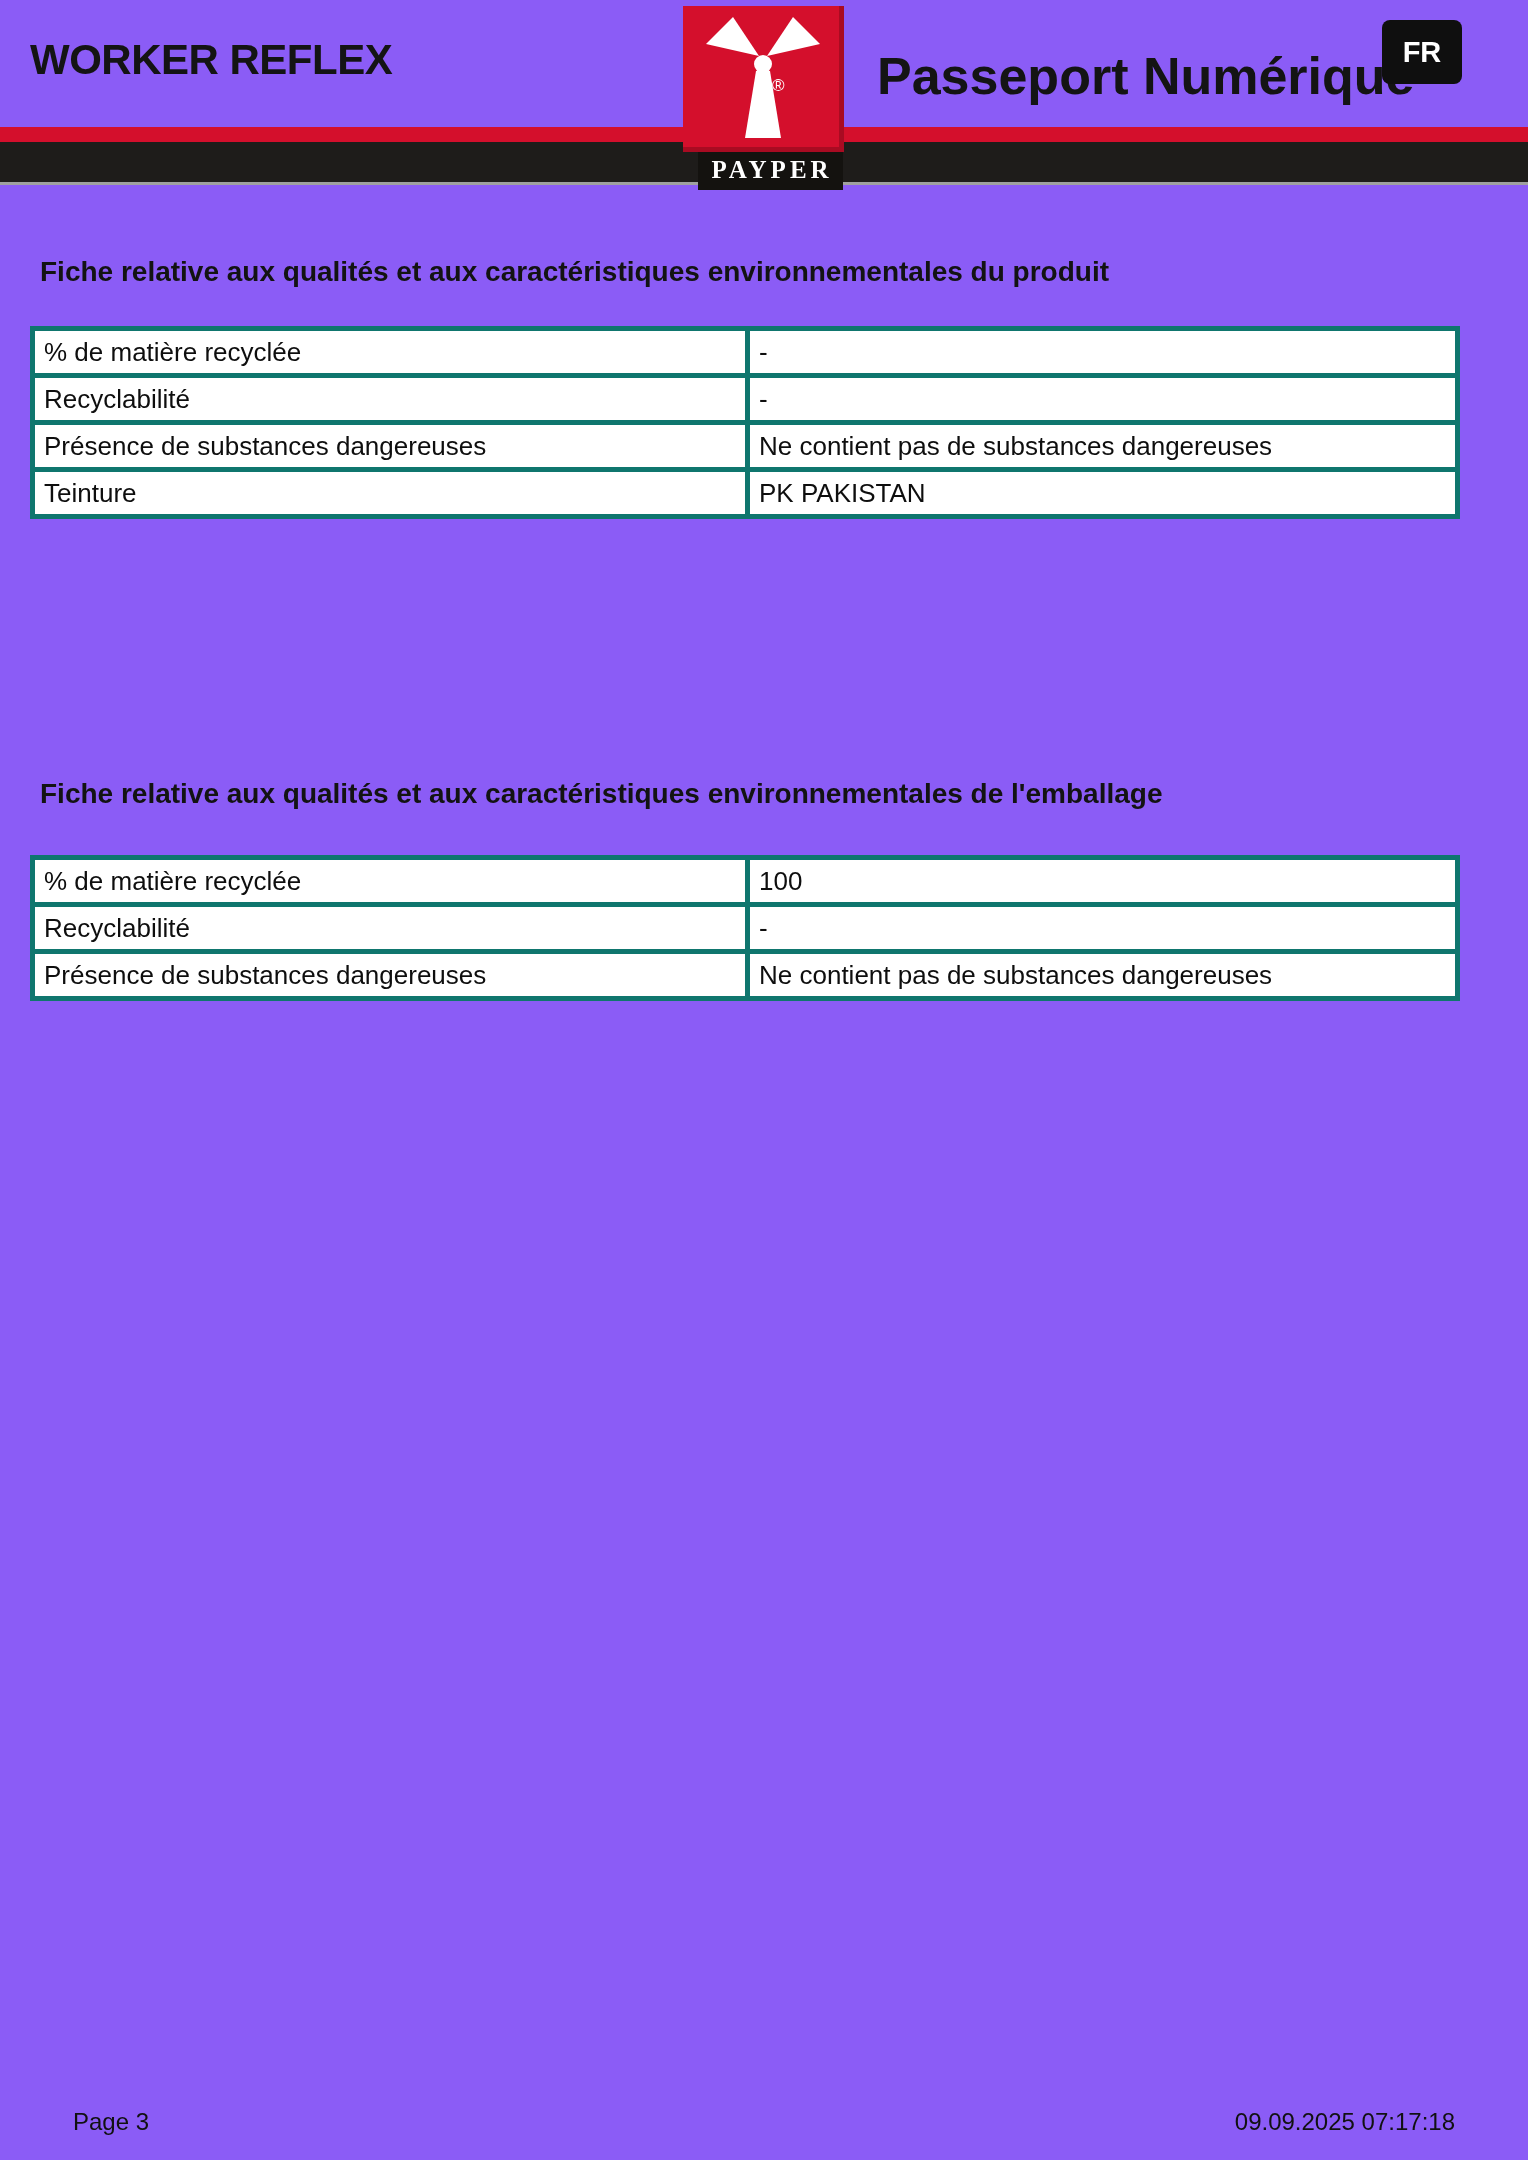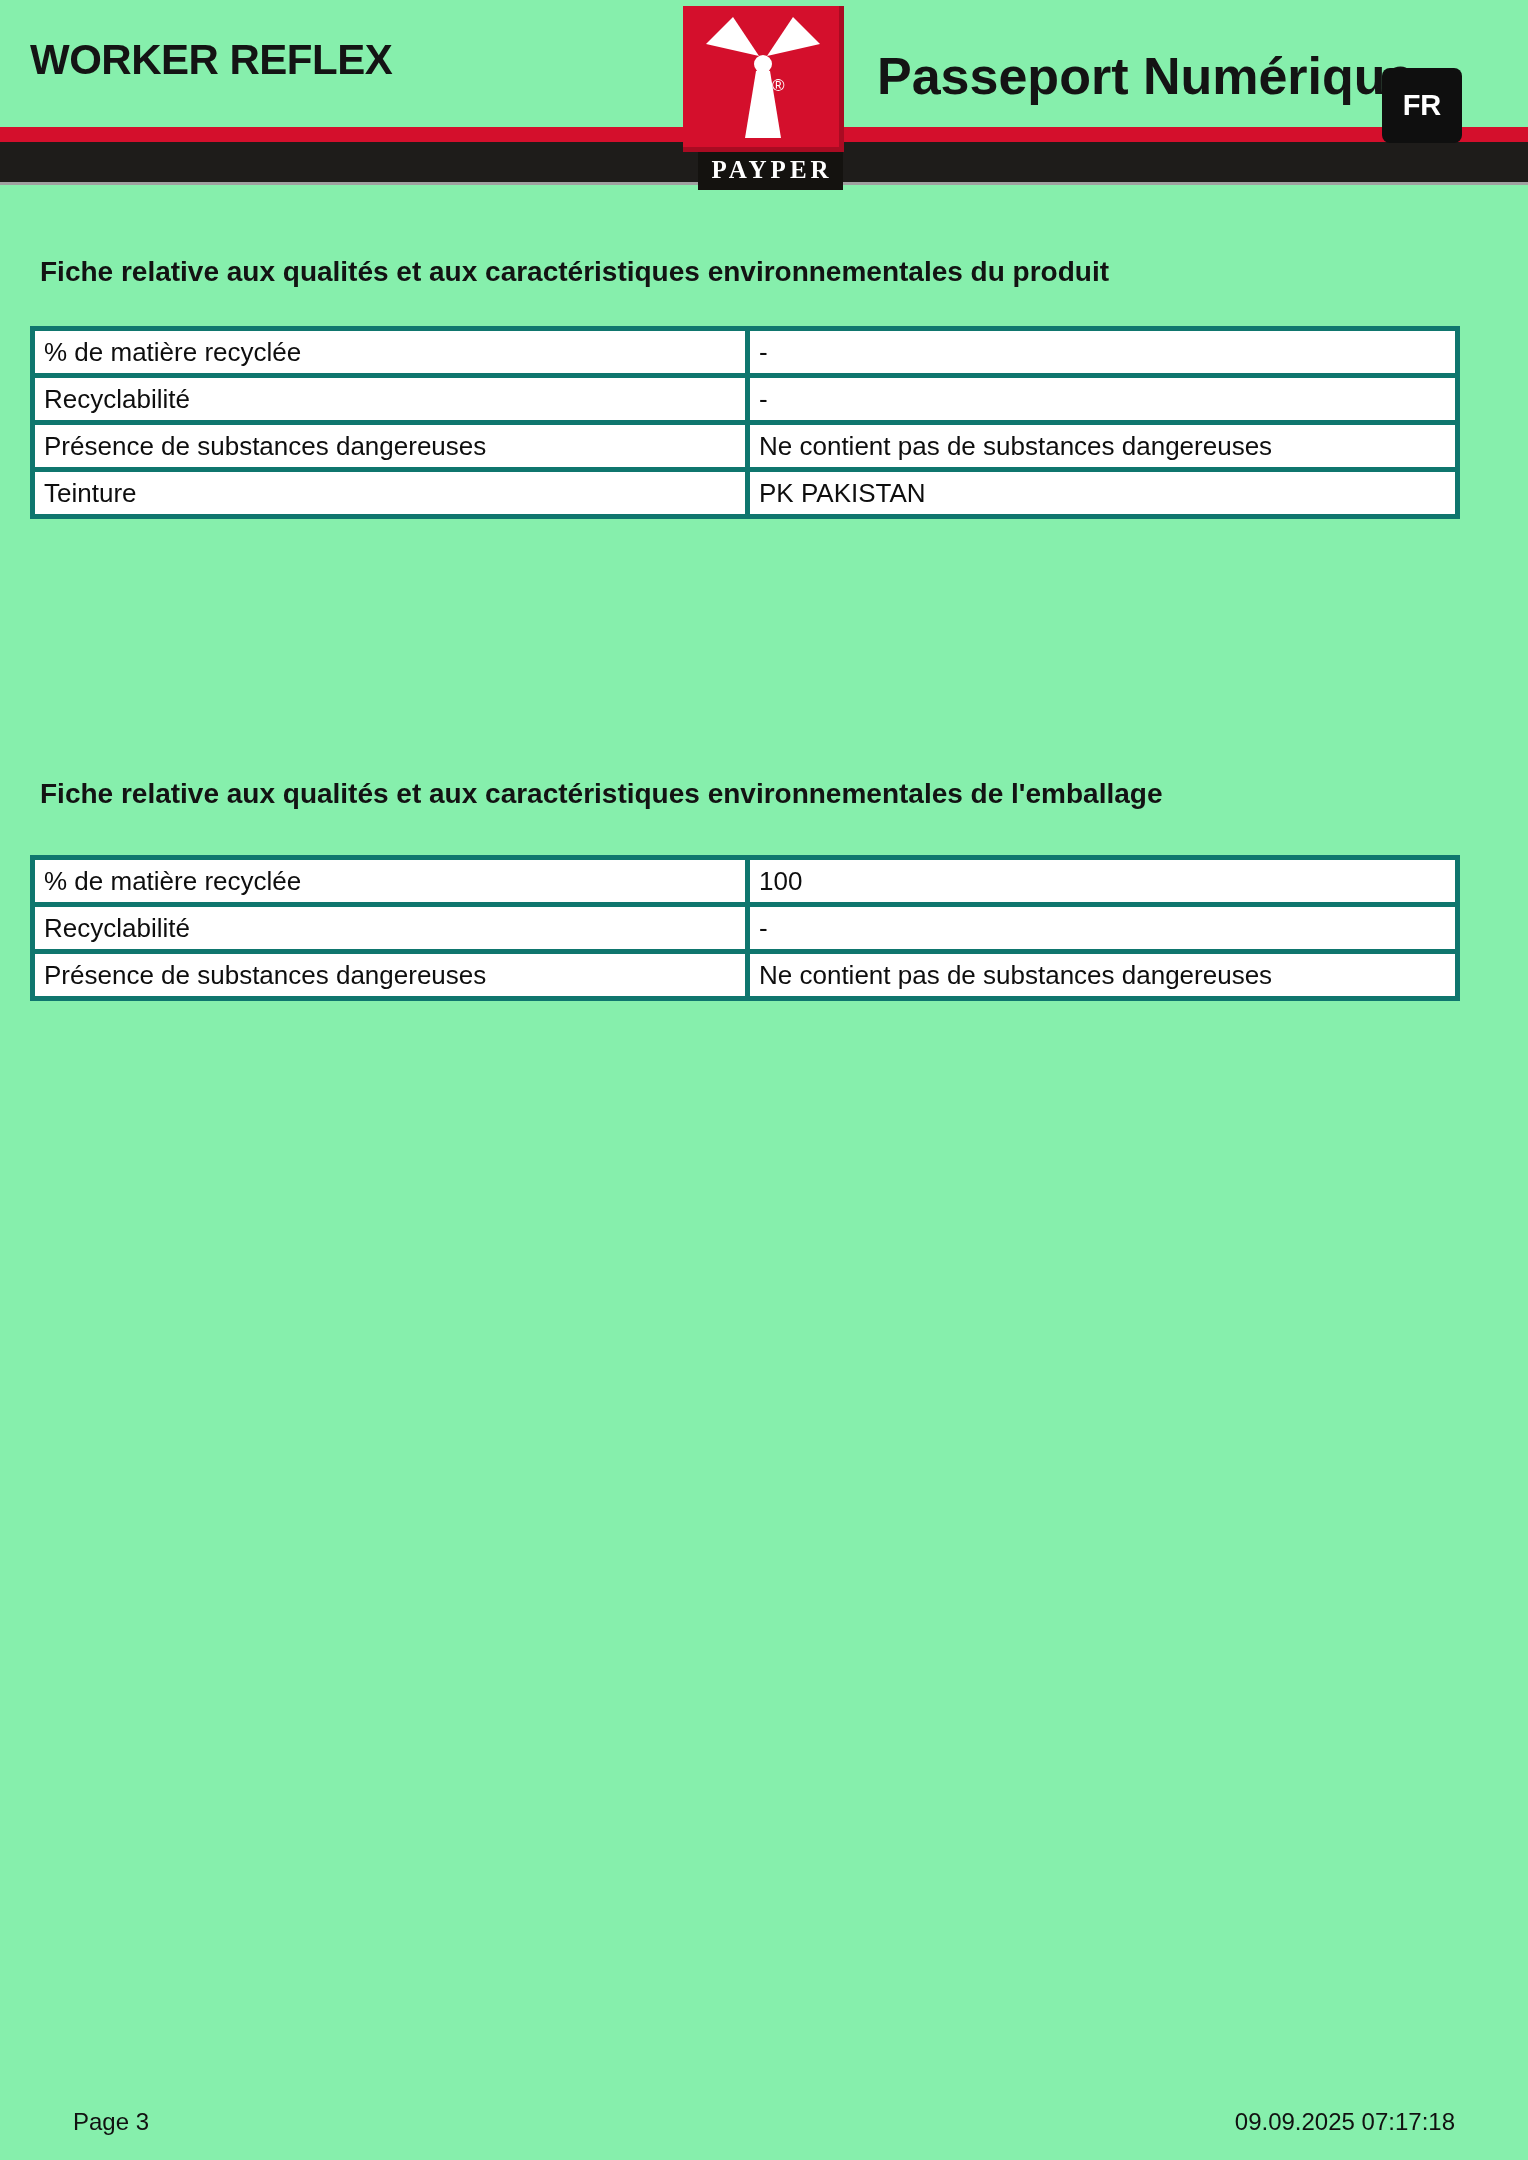--- a/index.html
+++ b/index.html
@@ -1,19 +1,19 @@
 <!DOCTYPE html>
 <html><head>
 <meta charset="utf-8">
 <style>
   html,body{margin:0;padding:0;background:#fff;}
   .page{
     position:relative;
     width:1528px;height:2160px;
-    background:#86efac;
+    background:#8b5cf6;
     font-family:"Liberation Sans", sans-serif;
     color:#111;
     overflow:hidden;
   }
   
   .product-title{
     position:absolute;left:30px;top:36px;
     font-size:42px;font-weight:700;letter-spacing:-0.5px;color:#141414;
     white-space:nowrap;
   }
@@ -28,25 +28,25 @@
   }
   .black-bar{
     position:absolute;left:0;top:142px;width:100%;height:40px;
     background:#1e1c1a;z-index:1;
   }
   .gray-line{
     position:absolute;left:0;top:182px;width:100%;height:3px;
     background:#a0a0a0;z-index:1;
   }
   .lang-badge{
-    position:absolute;left:1382px;top:20px;width:80px;height:75px;
+    position:absolute;left:1382px;top:20px;width:80px;height:64px;
     background:#0f0f0f;color:#fff;
     font-size:29px;font-weight:700;
     display:flex;align-items:center;justify-content:center;
-    z-index:2;border-radius:8px;margin-top:48px;
+    z-index:2;border-radius:8px;
   }
   
   .logo-band{
     position:absolute;left:698px;top:150px;width:145px;height:40px;
     background:#14120f;color:#fff;z-index:2;
     font-family:"Liberation Serif", serif;
     font-weight:700;font-size:25px;letter-spacing:4px;
     display:flex;align-items:center;justify-content:center;
     padding-left:3px;box-sizing:border-box;
   }

